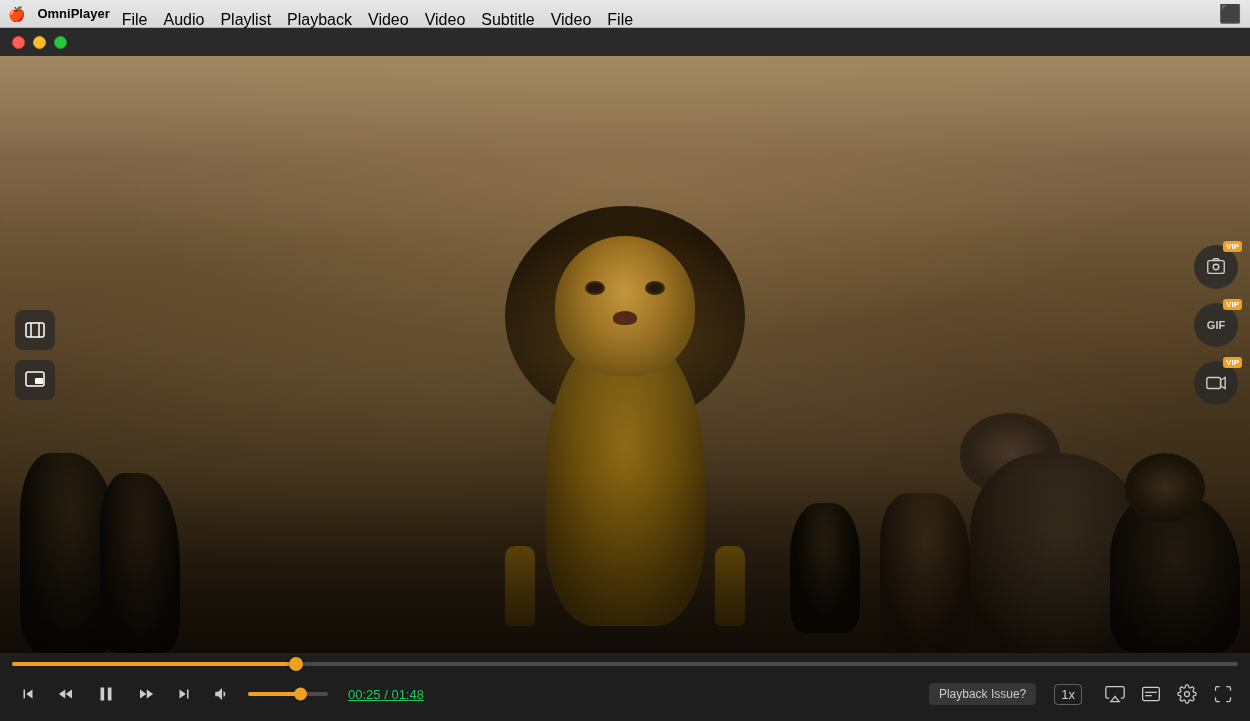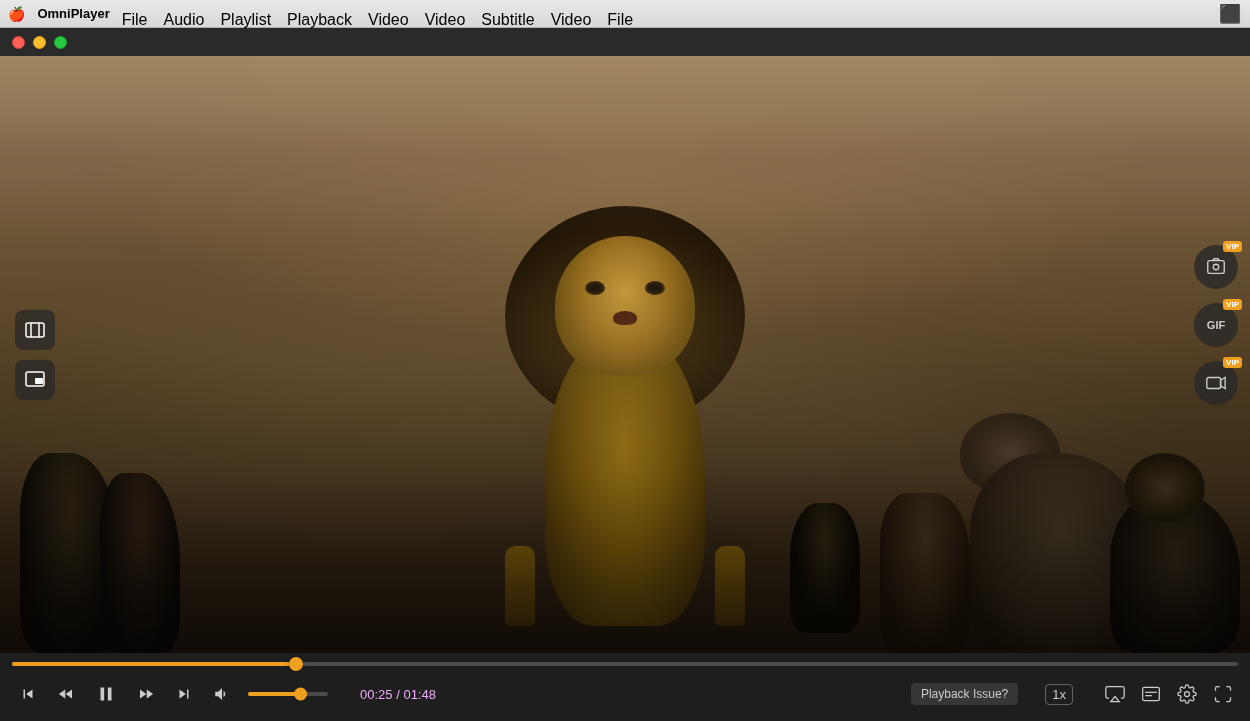--- a/index.html
+++ b/index.html
@@ -345,24 +345,25 @@
       background: #f0a020;
       border-radius: 50%;
       position: absolute;
       top: 50%;
       transform: translateY(-50%);
       cursor: grab;
     }
 
     .time-display {
       font-size: 13px;
-      color: #f0abfc;
-      margin: 0 22px;
+      color: #22c55e;
+      margin: 0 10px;
       white-space: nowrap;
       font-variant-numeric: tabular-nums;
+      text-decoration: underline;
     }
 
     .spacer { flex: 1; }
 
     .playback-issue-btn {
       background: rgba(60,60,60,0.8);
       border: none;
       color: #ccc;
       font-size: 12px;
       padding: 4px 10px;
@@ -371,21 +372,21 @@
       white-space: nowrap;
     }
 
     .speed-badge {
       color: #ccc;
       font-size: 13px;
       padding: 2px 6px;
       border: 1px solid rgba(255,255,255,0.3);
       border-radius: 4px;
       cursor: pointer;
-      margin: 0 21px;
+      margin: 0 12px;
     }
 
     .ctrl-icon-btn {
       width: 30px;
       height: 30px;
       background: none;
       border: none;
       color: #ccc;
       cursor: pointer;
       display: flex;

